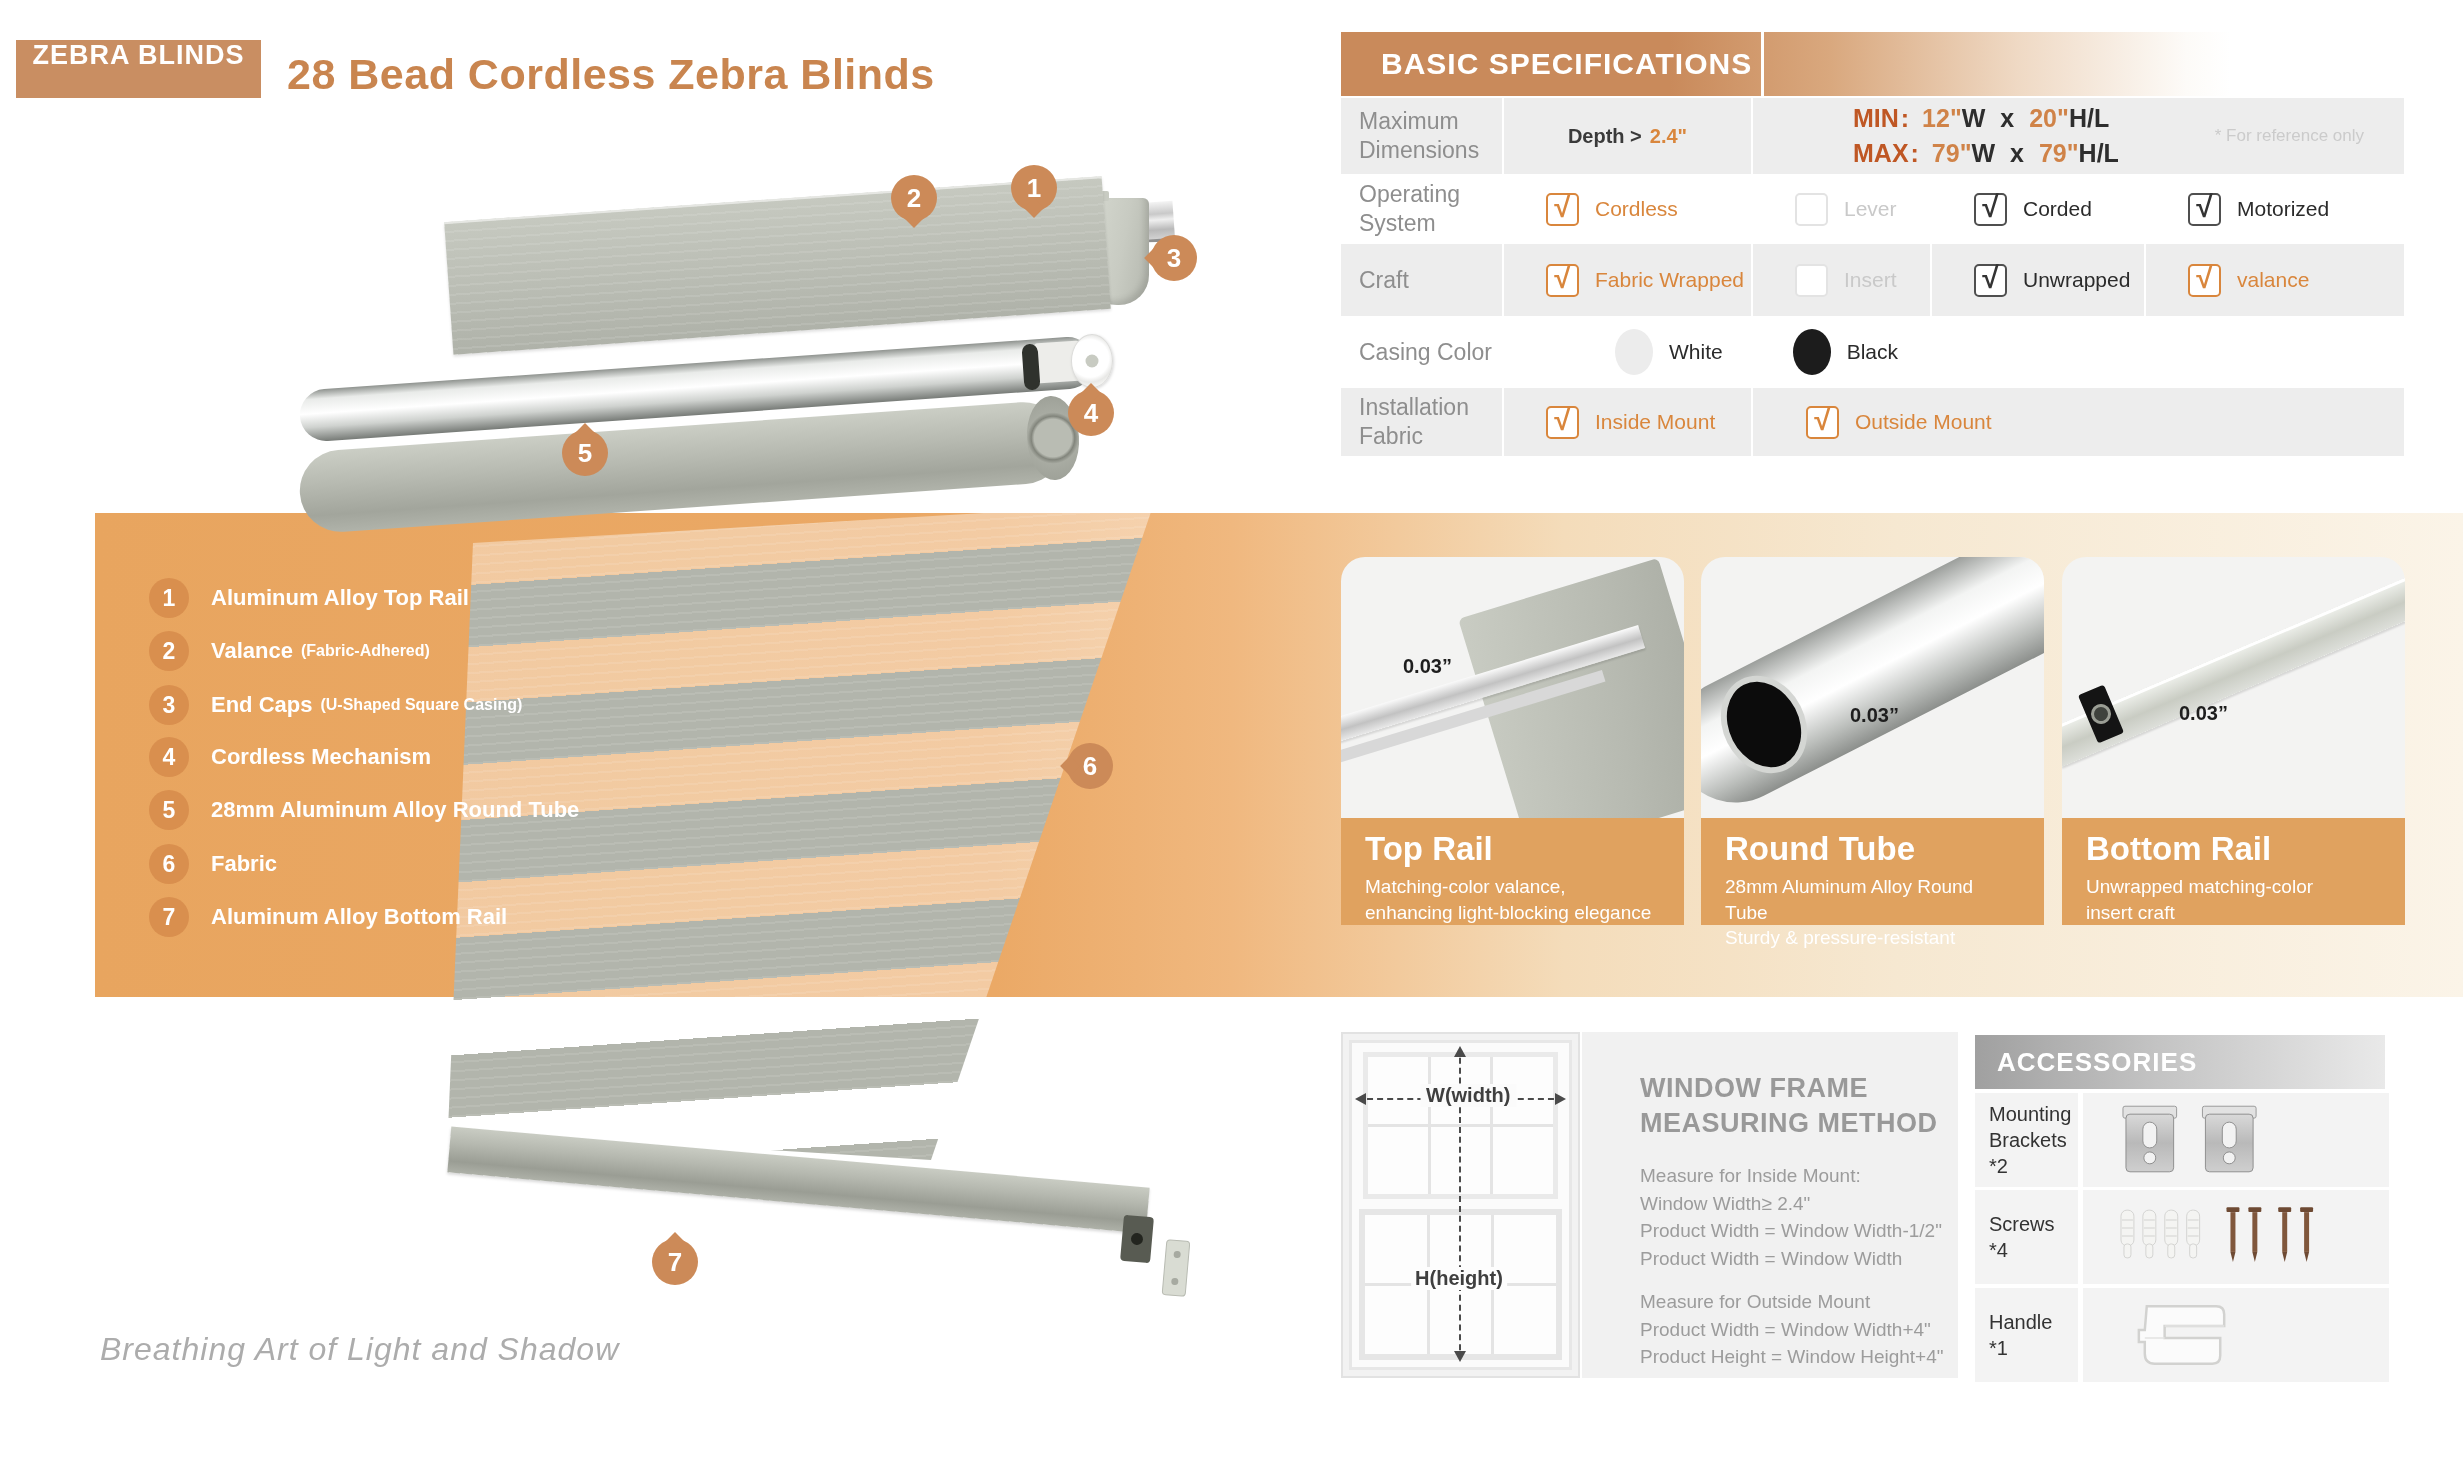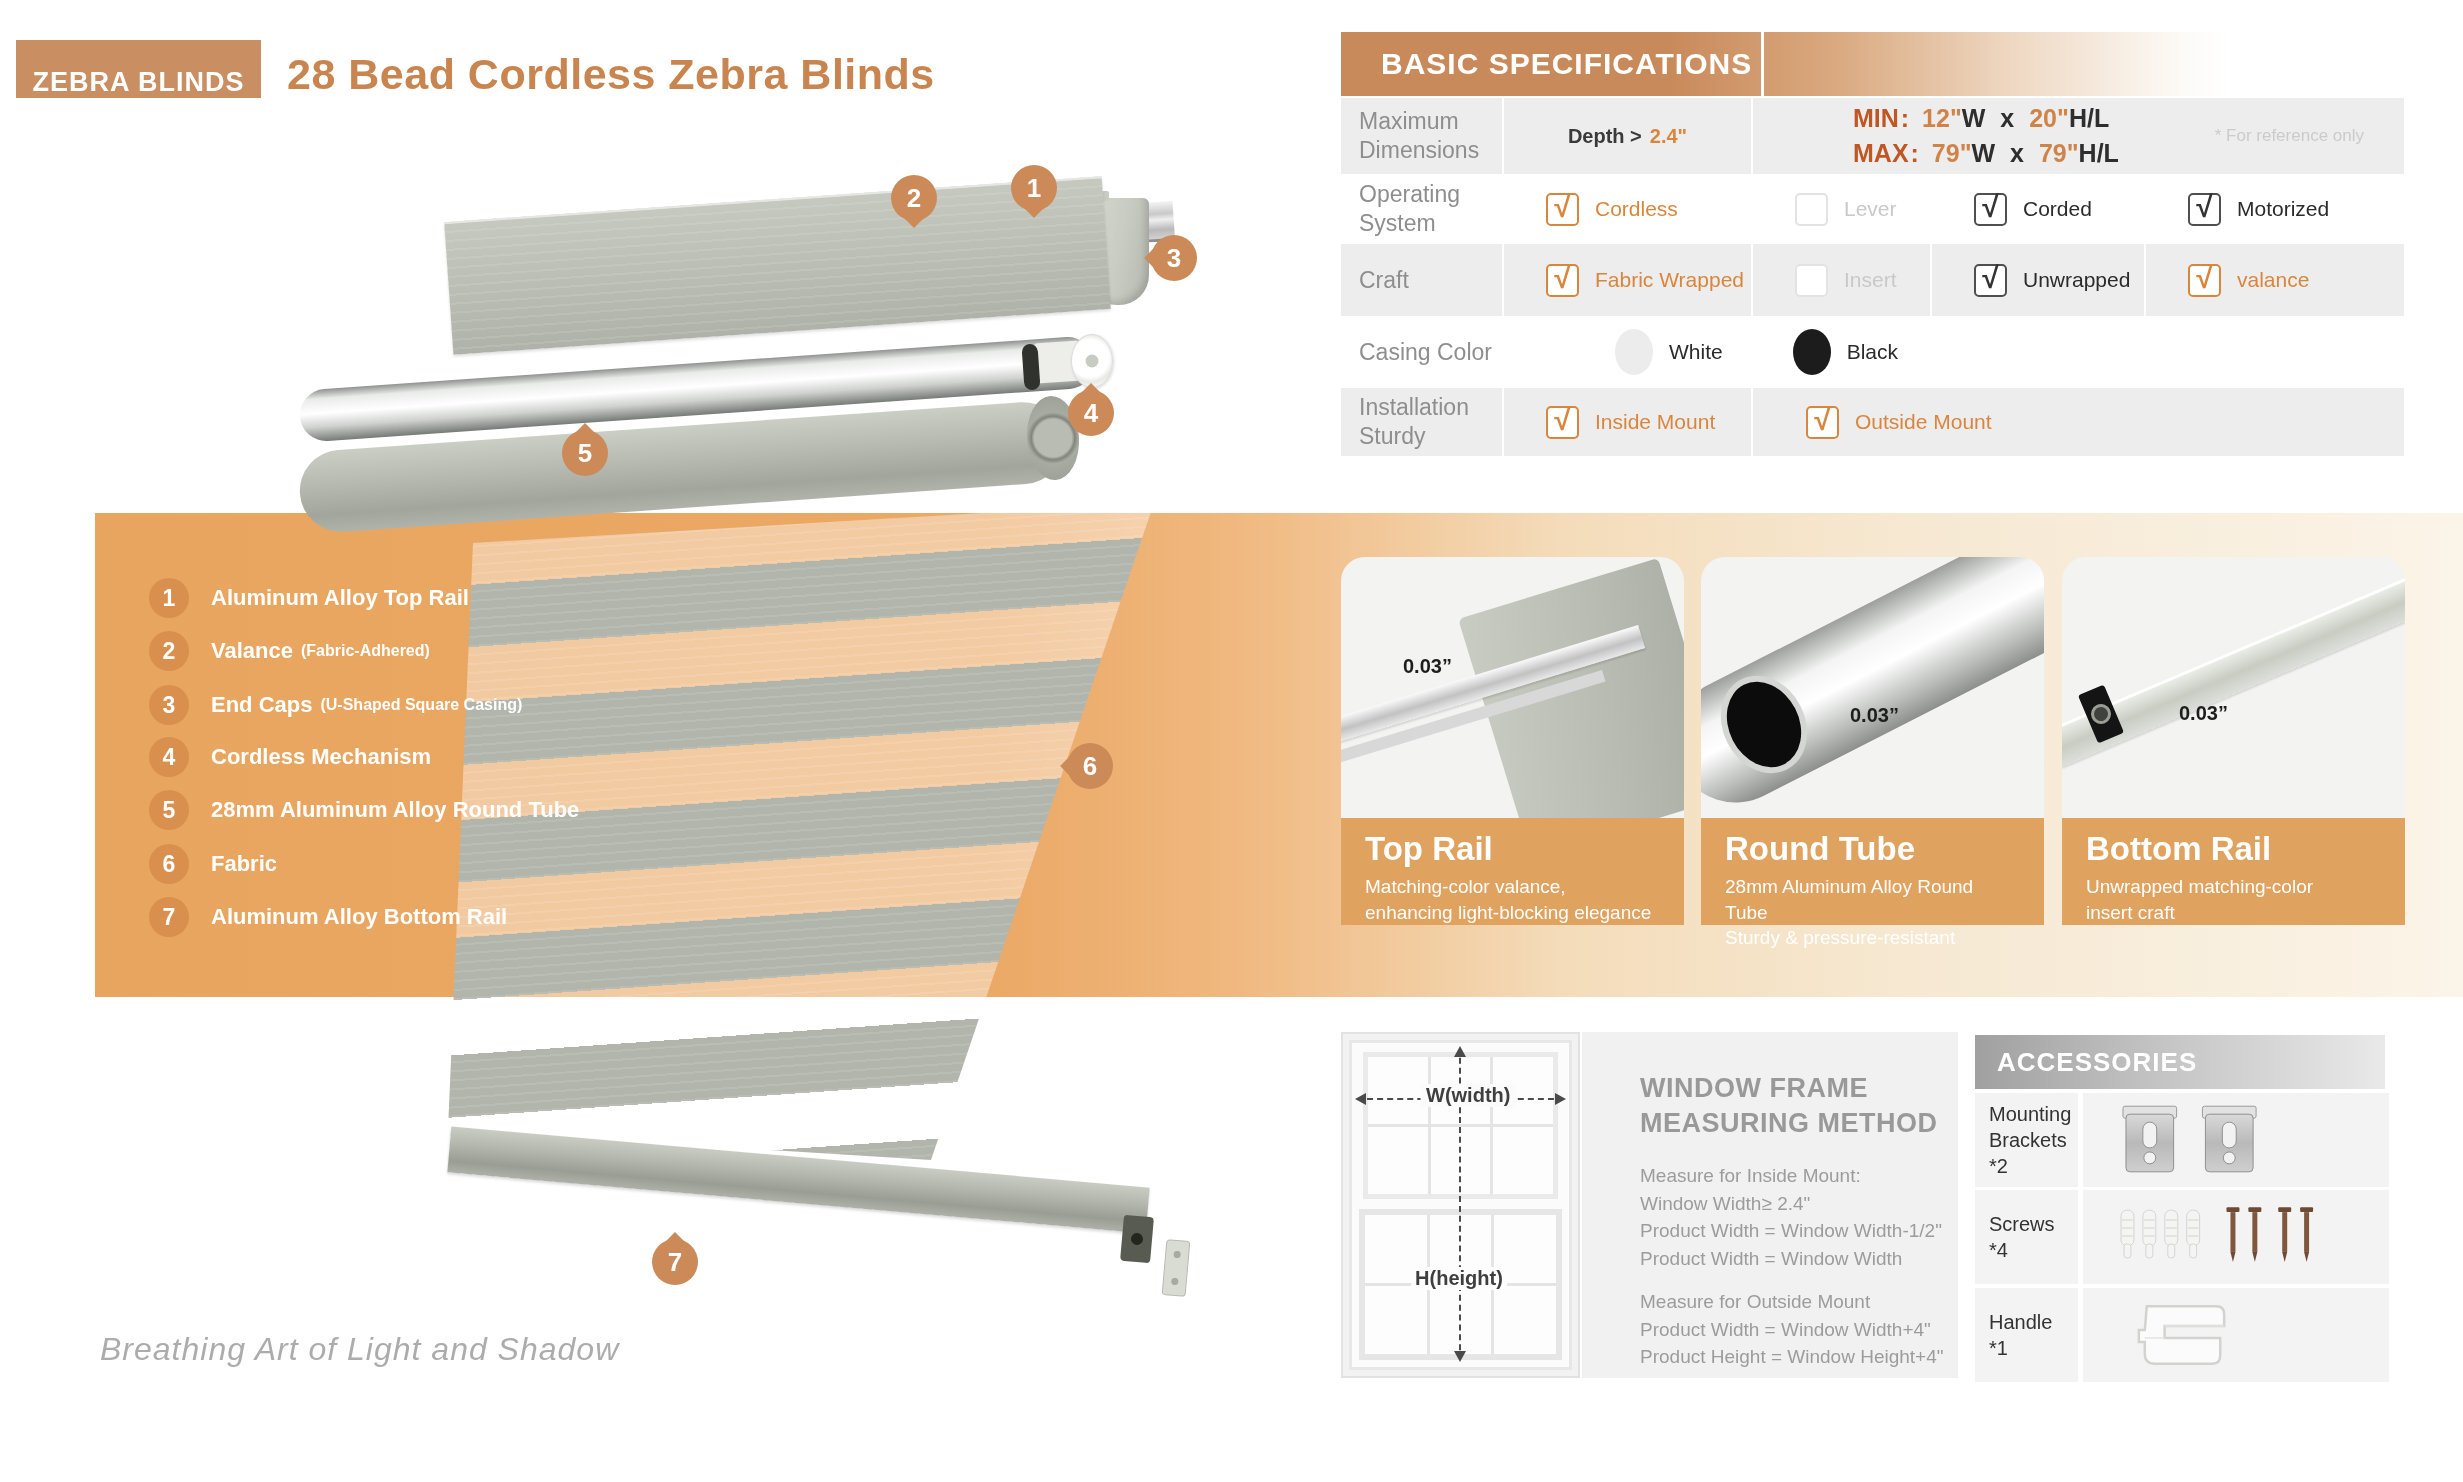--- a/index.html
+++ b/index.html
@@ -2,21 +2,21 @@
 <html><head>
 <meta charset="utf-8">
 <style>
   * { margin:0; padding:0; box-sizing:border-box; }
   body { font-family:"Liberation Sans", sans-serif; background:#fff; }
   #canvas { position:relative; width:2464px; height:1483px; background:#fff; overflow:hidden; }
   .preline { white-space:pre-line; }
 
   
   .badge { position:absolute; left:16px; top:40px; width:245px; height:58px; background:#C98E62;
-           display:flex; align-items:flex-end; justify-content:center; color:#fff; font-size:27px; font-weight:bold; letter-spacing:1px; }
+           display:flex; align-items:flex-start; justify-content:center; color:#fff; font-size:27px; font-weight:bold; letter-spacing:1px; }
   .page-title { position:absolute; left:287px; top:50px; font-size:43px; font-weight:bold; color:#C9854F; letter-spacing:0.5px; }
 
   
   .band { position:absolute; left:95px; top:513px; width:2369px; height:484px; z-index:0;
           background:linear-gradient(90deg,#E8A55F 0%,#EBA966 38%,#F0B87F 48%,#F4DCBA 62%,#F6E8D1 76%,#FBF4E8 100%); }
 
   
   .comp-heading { position:absolute; left:145px; top:422px; font-size:34px; font-weight:bold; color:#DF9C58; line-height:1.26; letter-spacing:0.5px; z-index:4; }
   .comp-item { position:absolute; left:149px; height:42px; display:flex; align-items:center; z-index:4; }
   .comp-num { width:40px; height:40px; border-radius:50%; background:#D98F4E; color:#fff; font-size:23px; font-weight:bold;
@@ -328,21 +328,21 @@
           </div>
           <div class="casing-pair">
             <span class="dot dot-black"></span>
             <span class="opt-label t-dark">Black</span>
           </div>
         </div>
       </div>
 
       <div class="srow" style="height:68px;">
         <div class="cell lab bg-g preline">Installation
-Sturdy</div>
+Fabric</div>
         <div class="cell c1 bg-g opt">
           <span class="cb orange"></span>
           <span class="opt-label t-orange">Inside Mount</span>
         </div>
         <div class="cell crest bg-g opt" style="padding-left:53px;">
           <span class="cb orange"></span>
           <span class="opt-label t-orange">Outside Mount</span>
         </div>
       </div>
 

